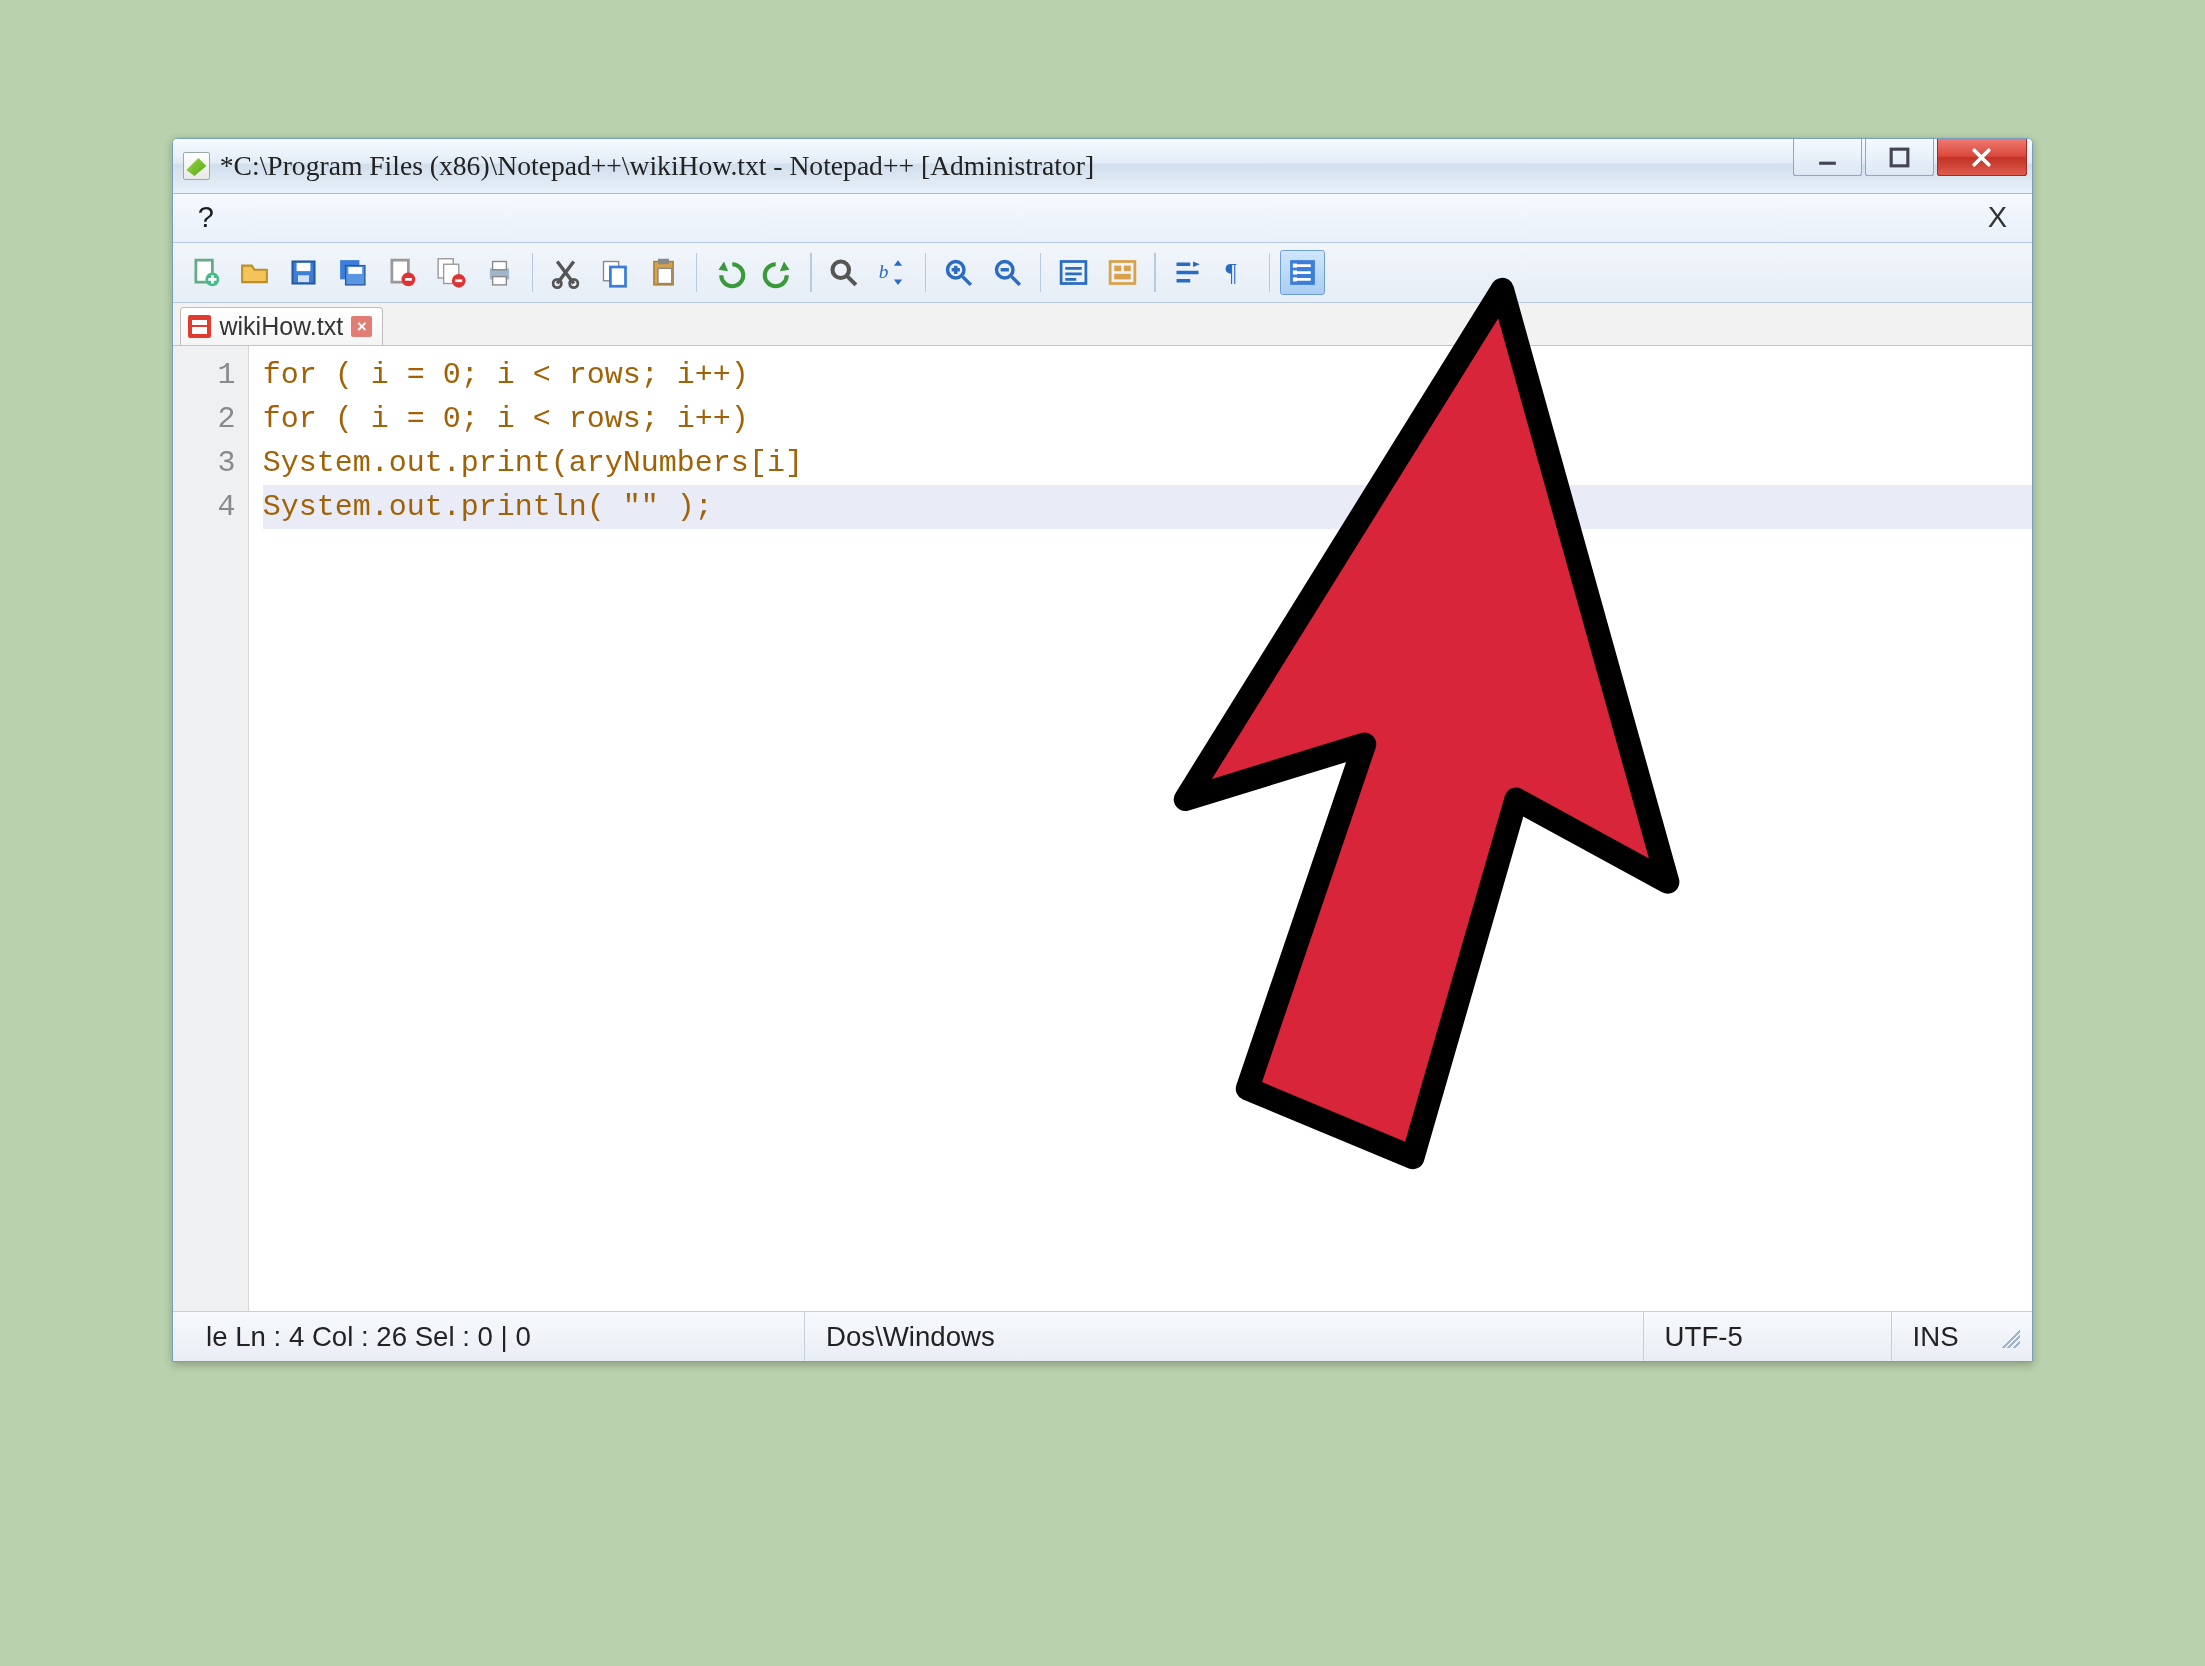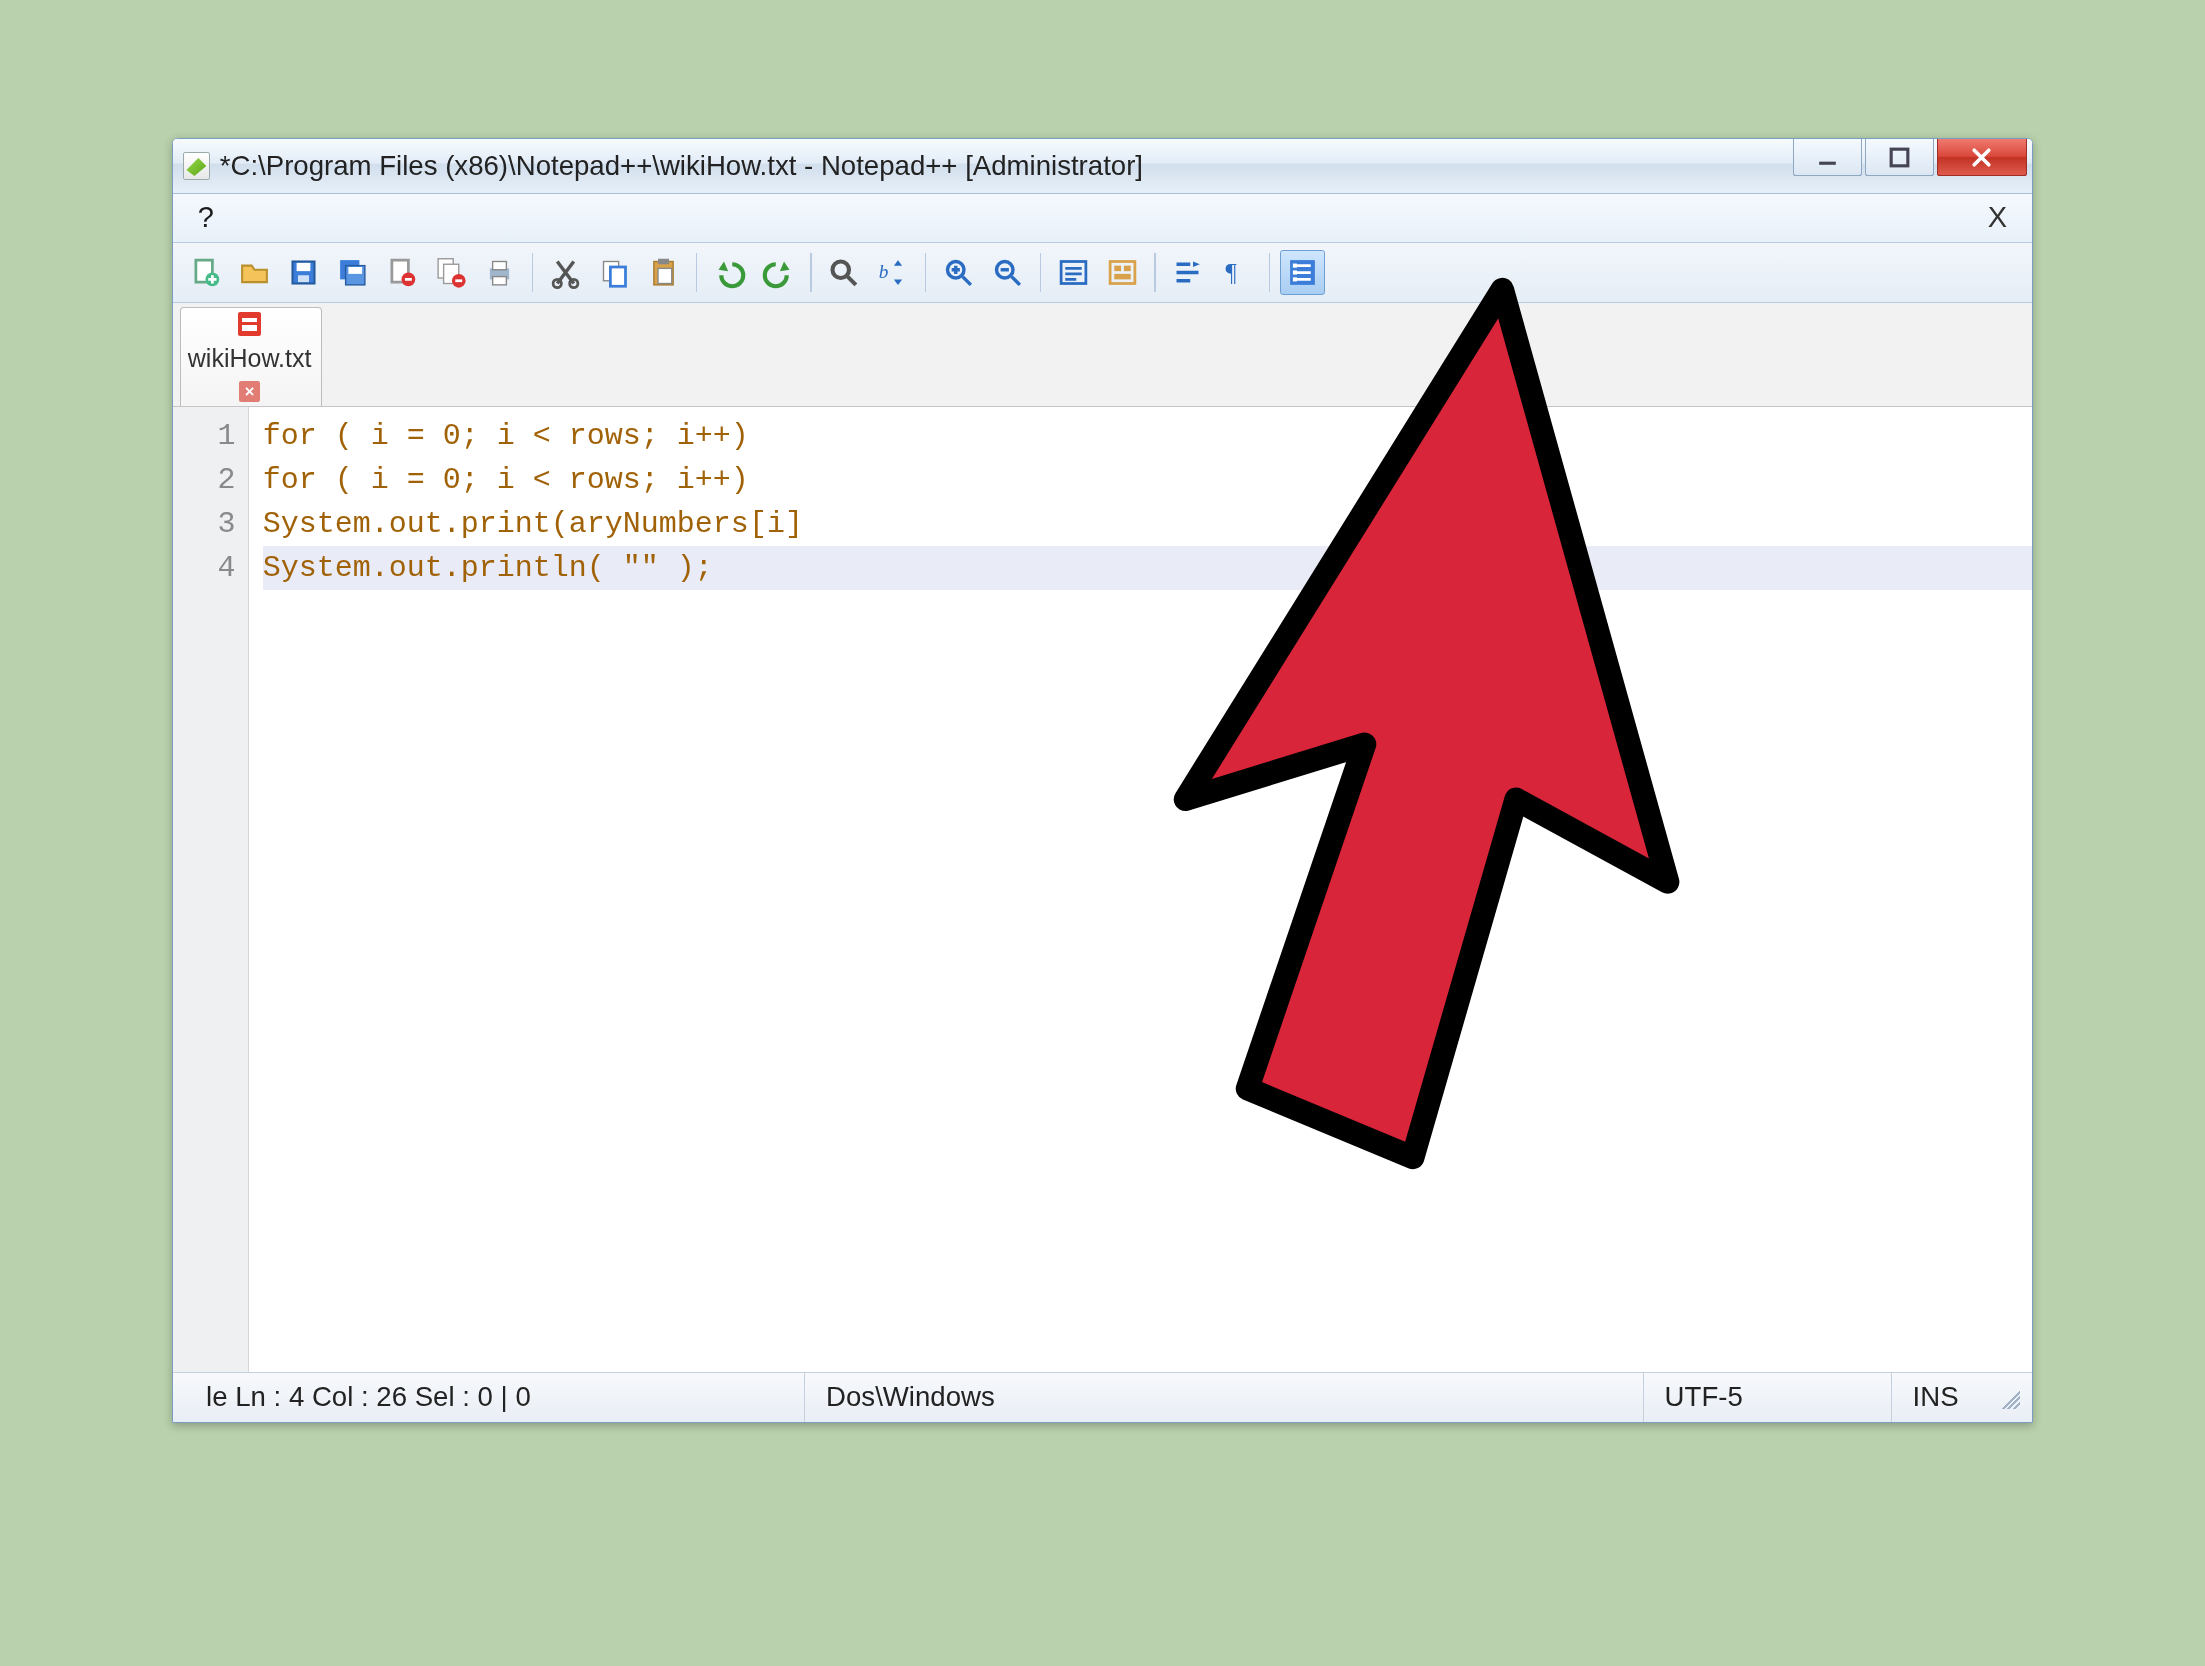--- a/index.html
+++ b/index.html
@@ -33,21 +33,21 @@
     width: 27.6px; height: 27.6px; margin-right: 9.6px;
     background: linear-gradient(#fff, #e8e8e8);
     border: 0.7px solid #9aa; border-radius: 2.1px;
     position: relative;
   }
   .titlebar .appicon:before{
     content:""; position:absolute; left:2.8px; top:2.8px; right:2.8px; bottom:2.8px;
     background: linear-gradient(135deg,#9cdc4a,#5aa61a);
     clip-path: polygon(0 70%, 60% 10%, 100% 50%, 40% 100%);
   }
-  .titlebar .title { font-size: 27.6px; color:#222; flex:1; white-space:nowrap; overflow:hidden; text-overflow:ellipsis; }
+  .titlebar .title { font-size: 27.6px; color:#222; flex:1; white-space:nowrap; overflow:hidden; text-overflow:ellipsis;font-family:Liberation Serif, serif; }
   .winbtns { display:flex; height:100%; }
   .winbtn {
     width:69px; height:37px; margin-top:0;
     border:0.7px solid #8fa8c2; border-top:none;
     background: linear-gradient(#f4f9ff,#dce7f3);
     display:flex; align-items:center; justify-content:center;
     font-size:23.4px; color:#445;
     border-radius:0 0 2.8px 2.8px;
     margin-right:2.8px;
   }
@@ -96,21 +96,21 @@
     border-bottom:0.7px solid #c5c5c5;
     padding:4.1px 6.9px 0 6.9px;
     display:flex; align-items:flex-end;
   }
   .tab {
     background:linear-gradient(#fff,#f4f4f4);
     border:0.7px solid #bdbdbd; border-bottom:none;
     border-radius:4.1px 4.1px 0 0;
     padding:4.1px 9.6px 4.1px 6.9px;
     display:flex; align-items:center; gap:8.3px;
-    font-size:25px; color:#333;flex-direction:column;
+    font-size:25px; color:#333;
   }
   .tab .unsaved {
     width:23.4px; height:23.4px; background:#e23b2e; border-radius:2.1px; position:relative;
   }
   .tab .unsaved:before{content:"";position:absolute;left:4.1px;right:4.1px;top:5.5px;height:4.1px;background:#fff;}
   .tab .unsaved:after{content:"";position:absolute;left:4.1px;right:4.1px;bottom:4.1px;height:6.9px;background:#fff;}
   .tab .close {
     width:20.7px;height:20.7px;background:#e17d74;border-radius:2.1px;
     display:flex;align-items:center;justify-content:center;color:#fff;font-size:16.5px;font-weight:bold;
   }

